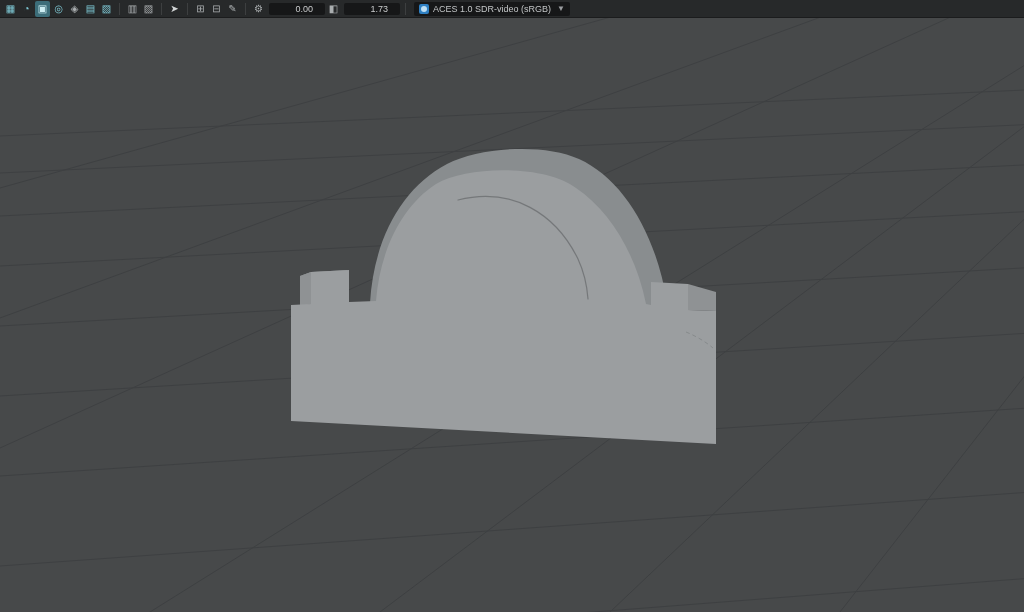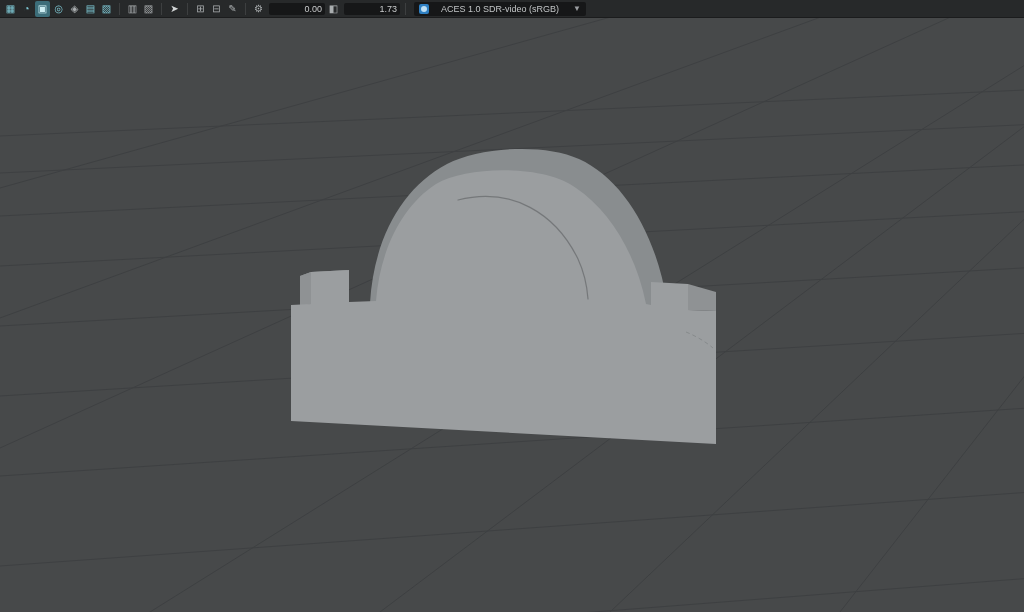--- a/index.html
+++ b/index.html
@@ -22,24 +22,24 @@
     width:15px;height:16px;line-height:16px;
     text-align:center;font-size:10px;
     border-radius:2px;cursor:default;
   }
   .tb-icon.active{background:#3c6d79;}
   .tb-sep{width:1px;height:12px;background:#3d3f40;margin:0 4px;flex:none;}
   .tb-field{
     width:56px;height:12px;box-sizing:border-box;
     background:#161718;color:#c9cbcc;
     font-size:9px;line-height:12px;text-align:right;
-    padding:0 3px;border-radius:2px;margin-left:2px;
+    padding:0 12px;border-radius:2px;margin-left:2px;
   }
   .cs{
-    display:flex;align-items:center;gap:12px;
+    display:flex;align-items:center;gap:4px;
     background:#161718;border-radius:2px;
     height:14px;padding:0 5px;margin-left:3px;
   }
   .cs-icon{
     width:10px;height:10px;border-radius:2px;
     background:#2e7fc2;flex:none;position:relative;
   }
   .cs-icon::after{
     content:"";position:absolute;left:2px;top:2px;width:6px;height:6px;
     border-radius:50%;background:#bfe0f5;

